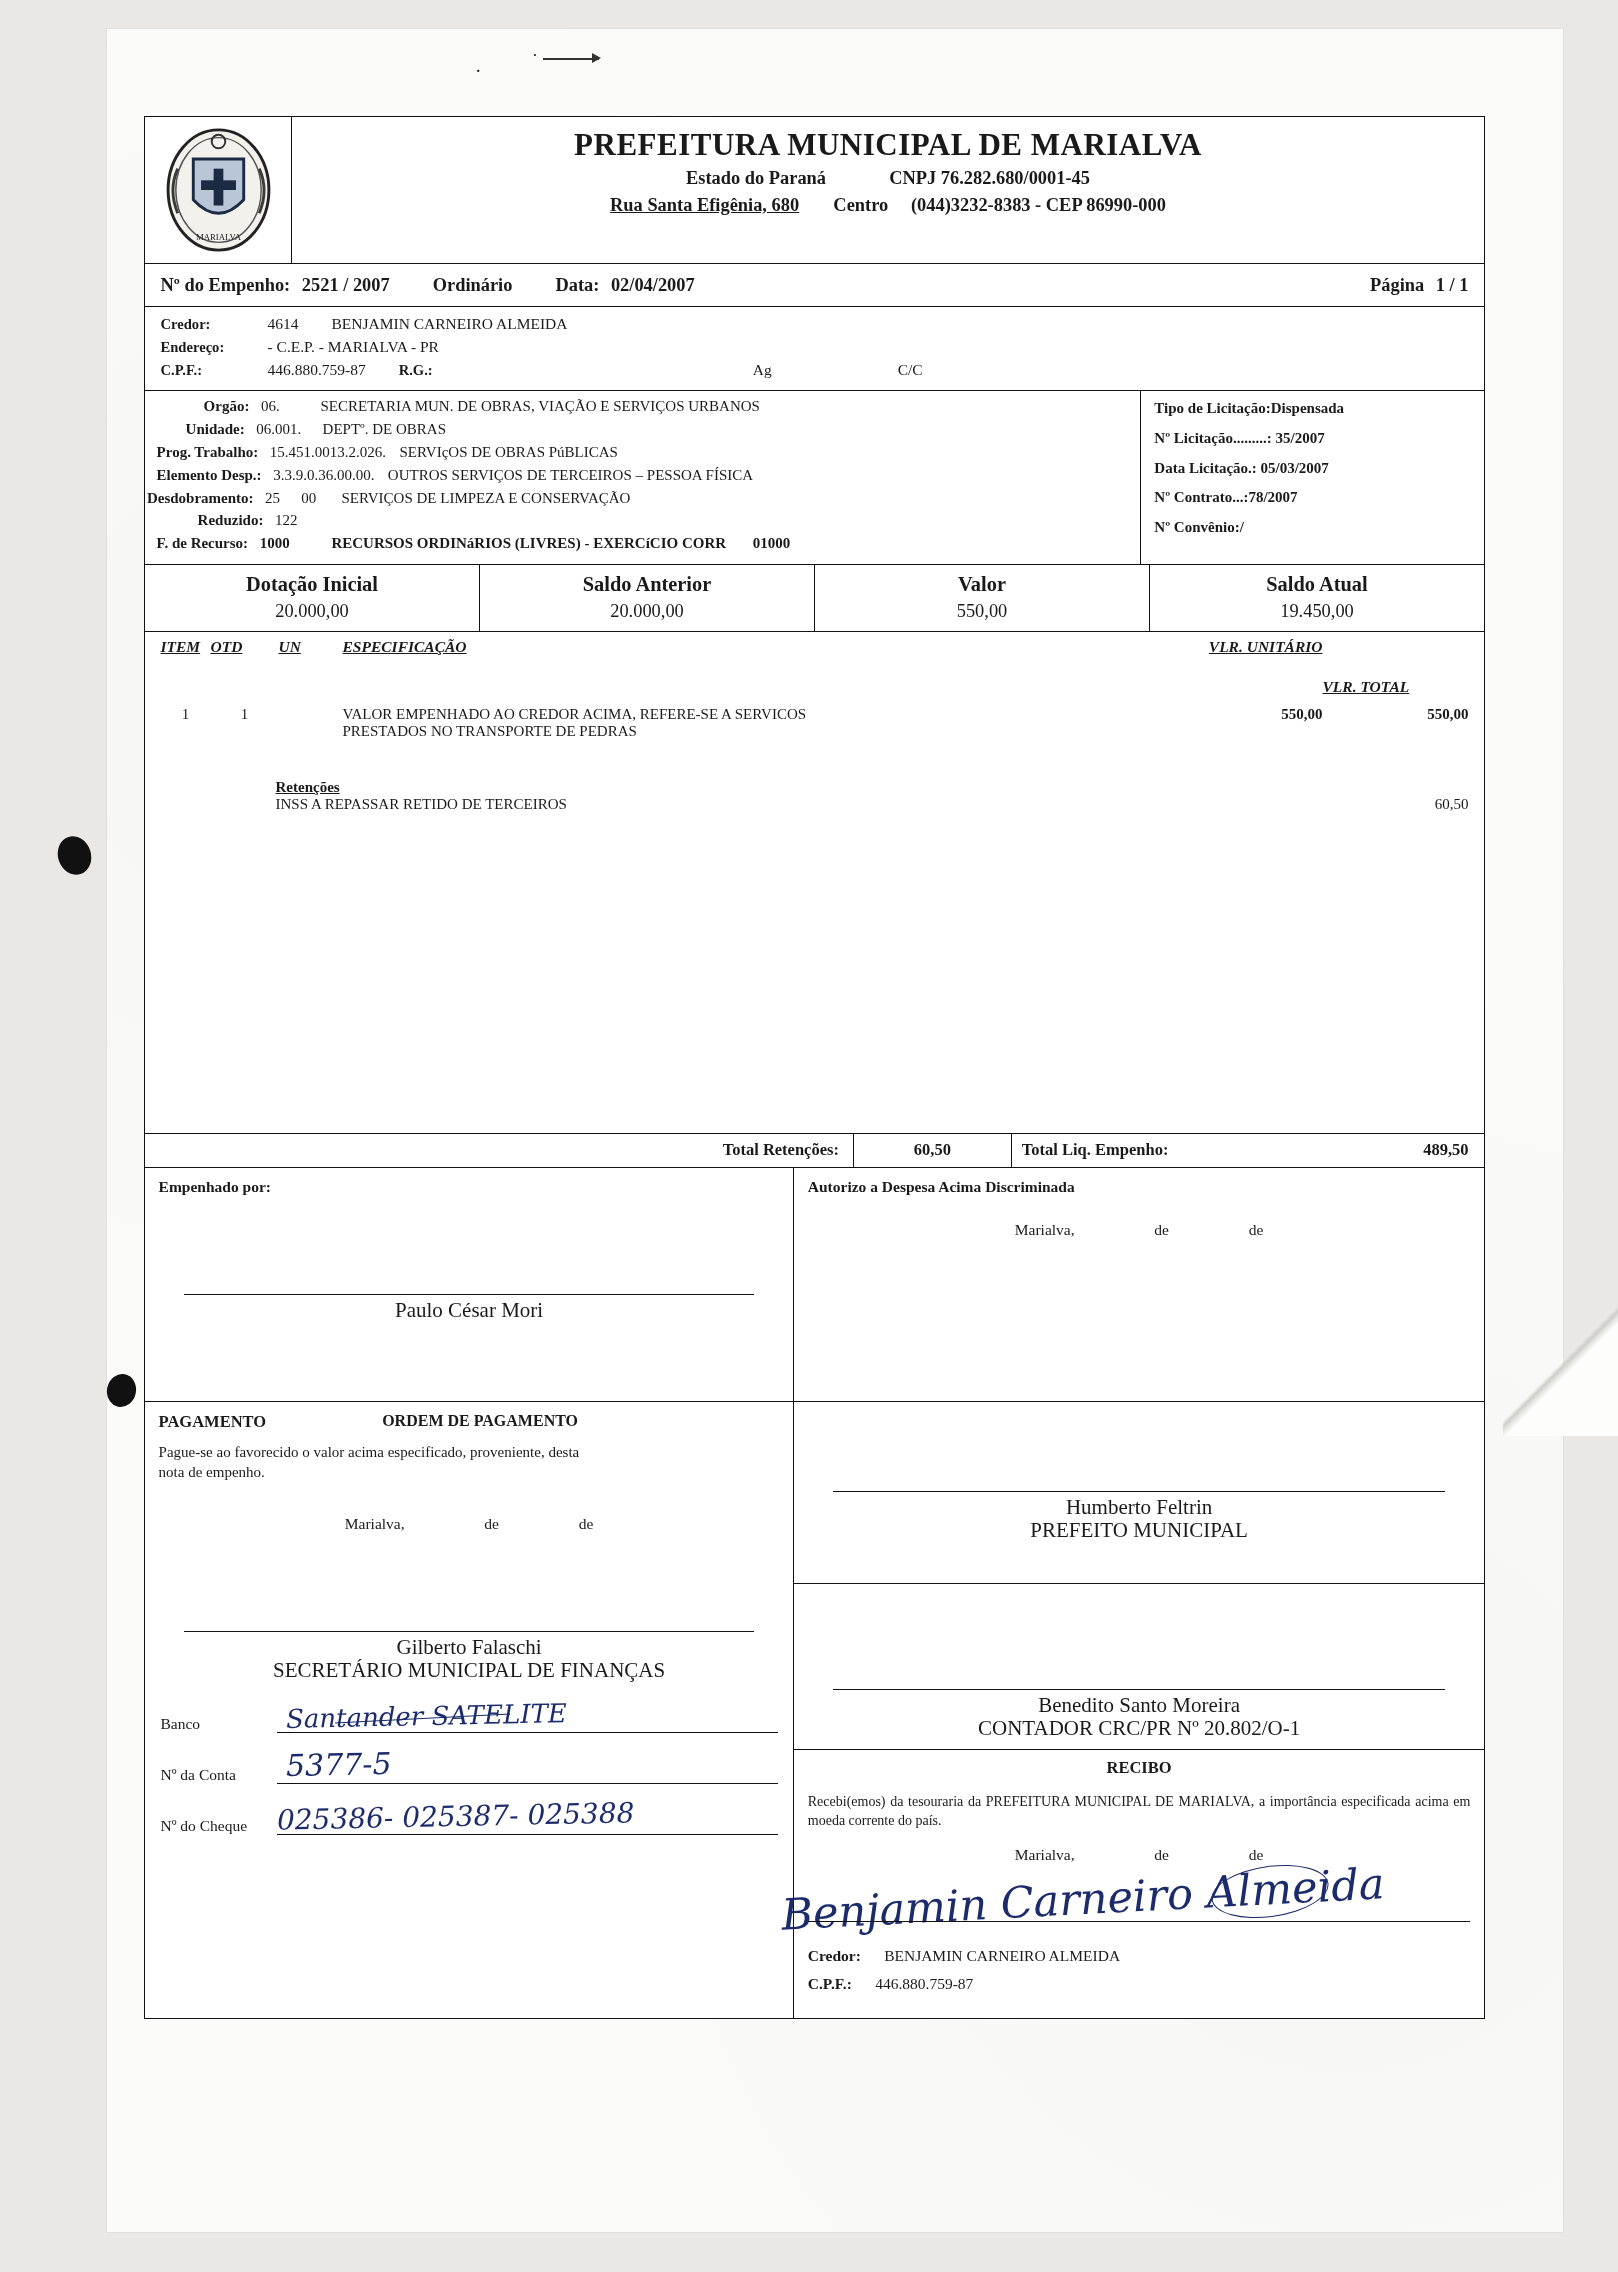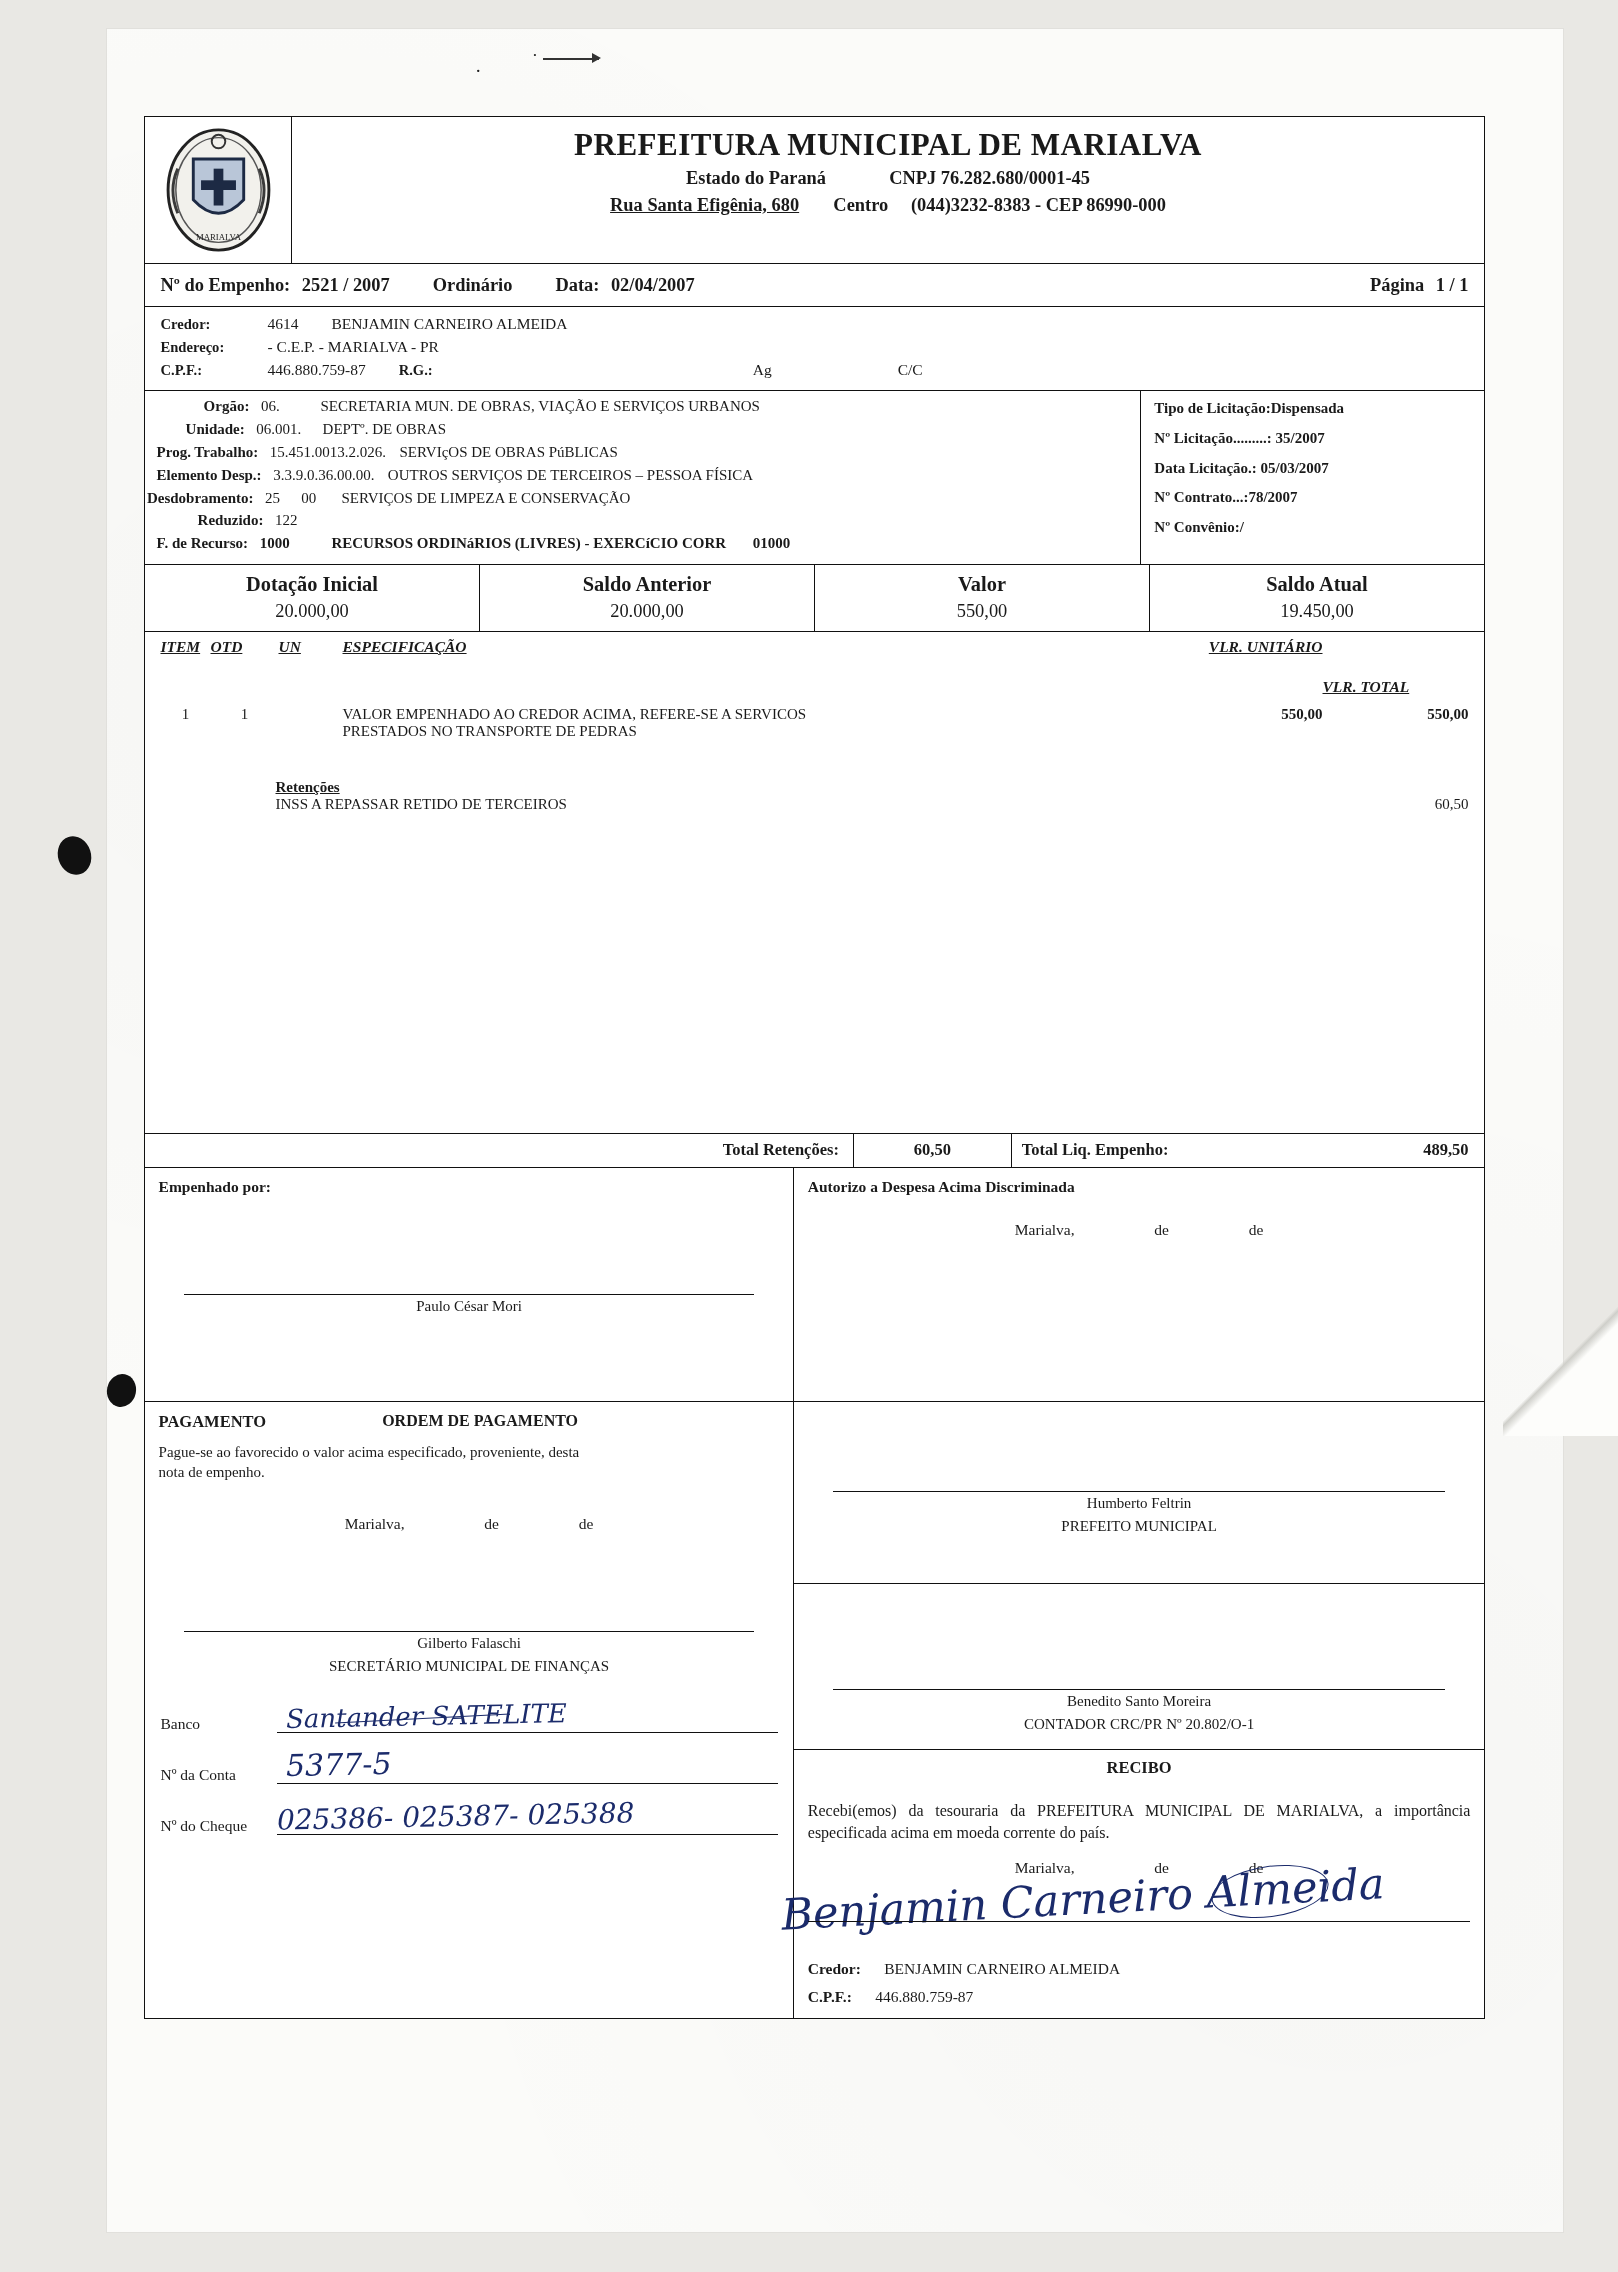--- a/index.html
+++ b/index.html
@@ -123,21 +123,21 @@
   .totret .c{width:243px;padding:6.8px 9.7px;border-left:1.5px solid #111;}
   .totret .d{width:194px;text-align:right;padding:6.8px 15.5px 6.8px 0;}
 
   .sig{display:flex;min-height:233px;}
   .sig-l{width:621px;border-right:1.5px solid #111;padding:9.7px 13.6px;position:relative;}
   .sig-r{flex:1;padding:9.7px 13.6px;position:relative;}
   .sig .k{font-weight:bold;font-size:15.5px;}
   .sigline{
     position:absolute;left:39px;right:39px;border-top:1.2px solid #111;
   }
-  .signame{position:absolute;left:0;right:0;text-align:center;font-size:15px;}
+  .signame{position:absolute;left:0;right:0;text-align:center;font-size:21px;}
 
   .pagbox{display:flex;}
   .pag-l{width:621px;border-right:1.5px solid #111;padding:9.7px 13.6px;position:relative;min-height:320px;}
   .pag-r{flex:1;position:relative;}
   .pag-title{font-weight:bold;font-size:16.5px;}
   .pag-title2{font-weight:bold;font-size:16px;margin-left:116px;}
   .pag-text{font-size:15px;margin-top:9.7px;line-height:1.35;}
   .datarow{font-size:15.5px;margin-top:33px;text-align:center;}
   .datarow .g{display:inline-block;width:72px;}
 
@@ -163,21 +163,21 @@
     position:absolute;
     font-family:"DejaVu Serif", serif;
     font-style:italic;color:#1b2b6b;
     font-size:43px;white-space:nowrap;
     transform:rotate(-3deg);
   }
   .oval{
     position:absolute;border:1.9px solid #1b2b6b;border-radius:50%;
   }
   .recibo-title{text-align:center;font-weight:bold;font-size:16.5px;}
-  .recibo-text{font-size:16px;margin-top:22px;line-height:1.35;text-align:justify;}
+  .recibo-text{font-size:14px;margin-top:15px;line-height:1.35;text-align:justify;}
   .credor-final{font-size:15.5px;margin-top:5.8px;}
   .credor-final .k{font-weight:bold;}
   .topmark{position:absolute;left:475px;top:60px;font-size:19.4px;color:#222;}
   .topmark2{position:absolute;left:532px;top:45px;font-size:17.5px;color:#222;}
   .arrow{position:absolute;left:543px;top:58px;width:56px;height:1.9px;background:#333;}
   .arrow:after{content:"";position:absolute;right:-1.9px;top:-4.9px;border-left:9.7px solid #333;border-top:5.8px solid transparent;border-bottom:5.8px solid transparent;}
   .curl{
     position:absolute;right:0;top:1300px;width:116px;height:136px;
     background:linear-gradient(135deg,transparent 48%, #cfcfca 50%, #fdfdfb 55%);
   }

